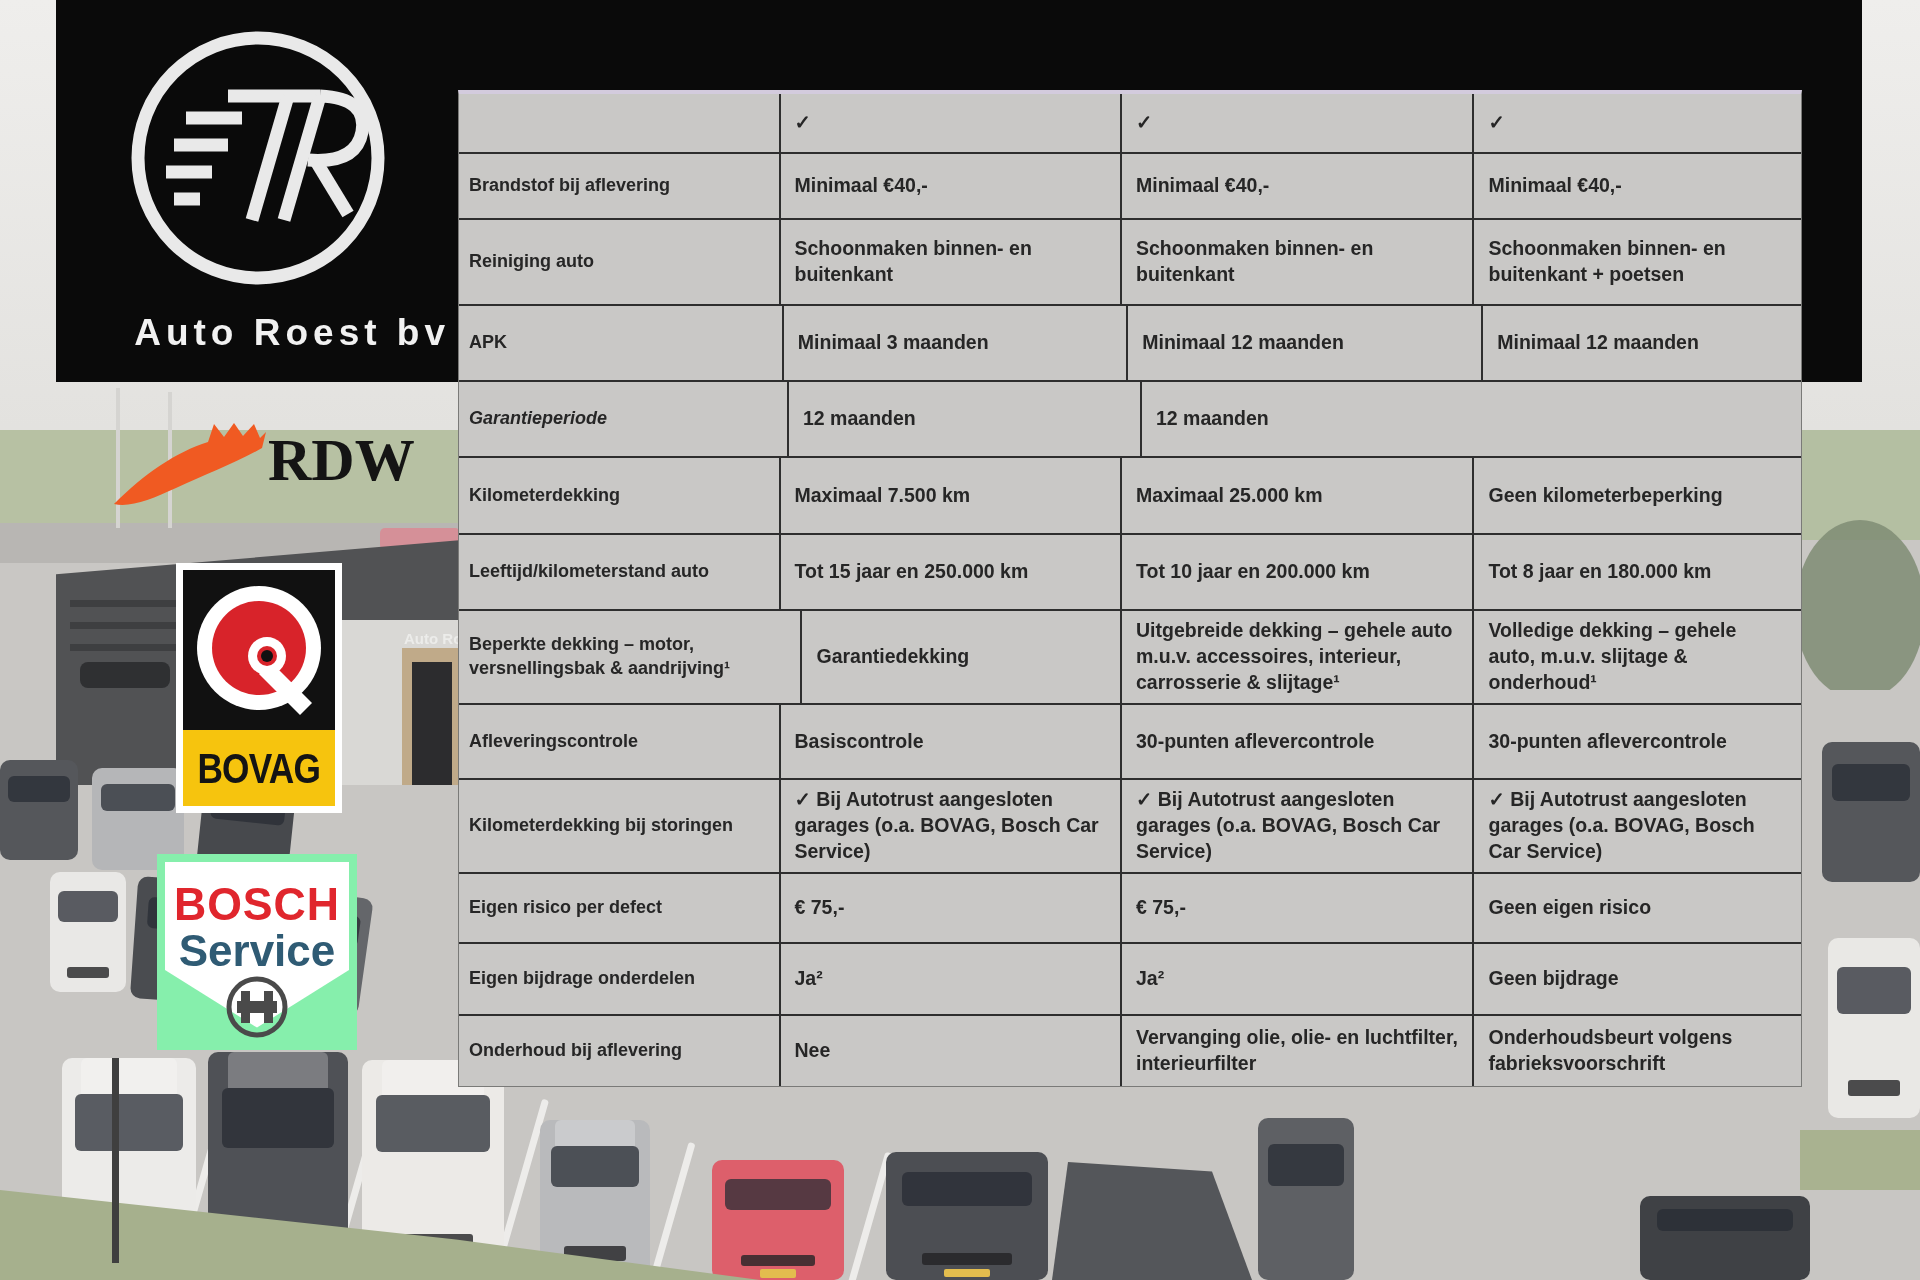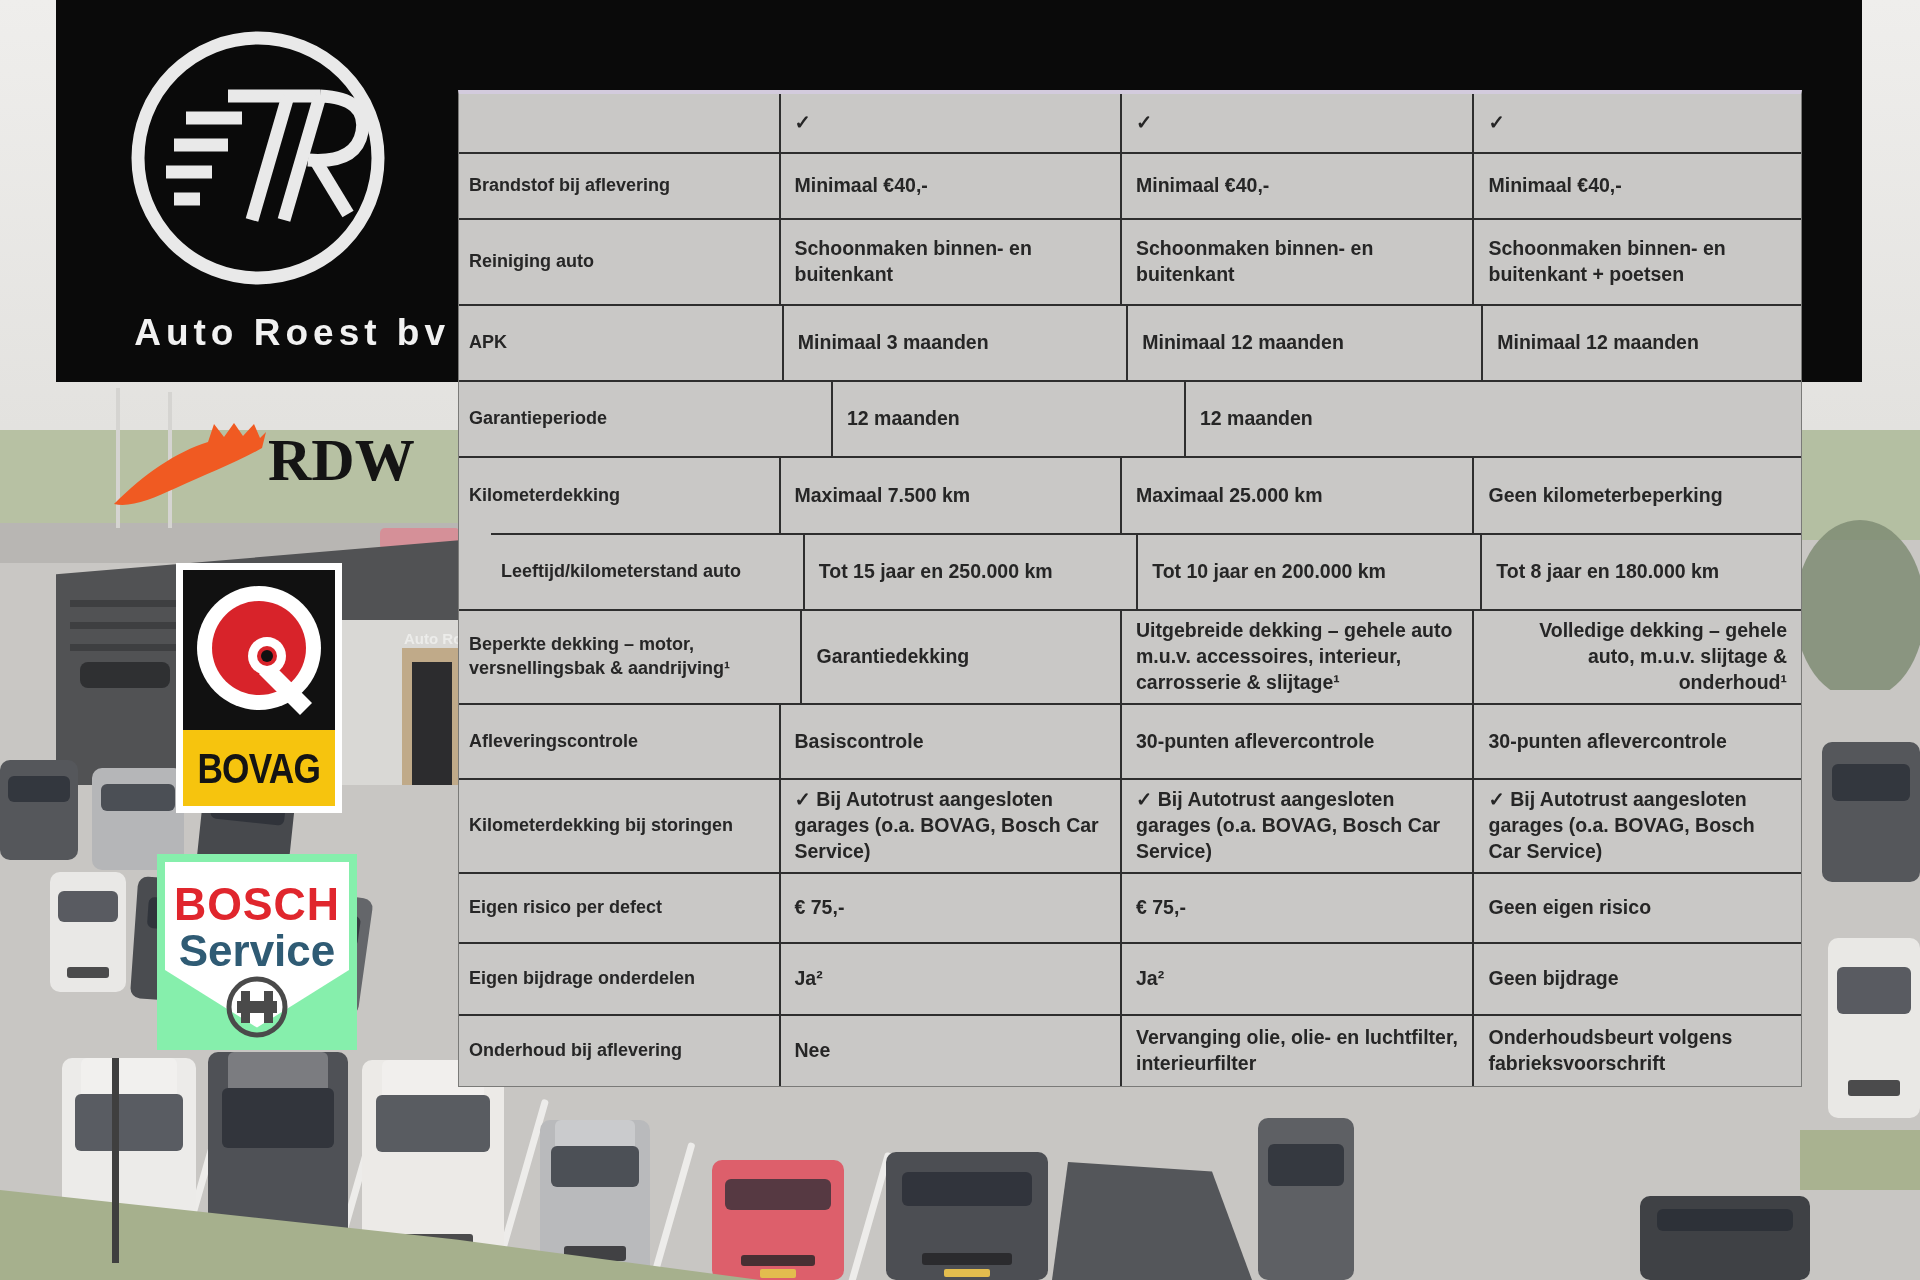--- a/index.html
+++ b/index.html
@@ -250,41 +250,41 @@
       <div class="tcell" style="width: 353px;">Schoonmaken binnen- en buitenkant</div>
       <div class="tcell" style="width: 329px;">Schoonmaken binnen- en buitenkant + poetsen</div>
     </div>
     <div class="trow" style="min-height: 76px; gap: 12px;">
       <div class="tcell" style="width: 320px;">APK</div>
       <div class="tcell" style="width: 342px;">Minimaal 3 maanden</div>
       <div class="tcell" style="width: 353px;">Minimaal 12 maanden</div>
       <div class="tcell" style="width: 329px;">Minimaal 12 maanden</div>
     </div>
     <div class="trow" style="min-height: 76px;">
-      <div class="tcell" style="width: 372px;">Garantieperiode</div>
+      <div class="tcell" style="width: 328px; font-style: italic;">Garantieperiode</div>
       <div class="tcell" style="width: 353px;">12 maanden</div>
       <div class="tcell" style="width: 329px;">12 maanden</div>
     </div>
     <div class="trow" style="min-height: 77px;">
       <div class="tcell" style="width: 320px;">Kilometerdekking</div>
       <div class="tcell" style="width: 342px;">Maximaal 7.500 km</div>
       <div class="tcell" style="width: 353px;">Maximaal 25.000 km</div>
       <div class="tcell" style="width: 329px;">Geen kilometerbeperking</div>
     </div>
-    <div class="trow" style="min-height: 76px; margin-left: 32px;">
+    <div class="trow" style="min-height: 76px;">
       <div class="tcell" style="width: 320px;">Leeftijd/kilometerstand auto</div>
       <div class="tcell" style="width: 342px;">Tot 15 jaar en 250.000 km</div>
       <div class="tcell" style="width: 353px;">Tot 10 jaar en 200.000 km</div>
       <div class="tcell" style="width: 329px;">Tot 8 jaar en 180.000 km</div>
     </div>
     <div class="trow" style="min-height: 94px;">
       <div class="tcell" style="width: 342px;">Beperkte dekking – motor, versnellingsbak &amp; aandrijving¹</div>
       <div class="tcell" style="width: 320px;">Garantiedekking</div>
       <div class="tcell" style="width: 353px;">Uitgebreide dekking – gehele auto m.u.v. accessoires, interieur, carrosserie &amp; slijtage¹</div>
-      <div class="tcell" style="width: 329px; text-align: right;">Volledige dekking – gehele auto, m.u.v. slijtage &amp; onderhoud¹</div>
+      <div class="tcell" style="width: 329px;">Volledige dekking – gehele auto, m.u.v. slijtage &amp; onderhoud¹</div>
     </div>
     <div class="trow" style="min-height: 75px;">
       <div class="tcell" style="width: 320px;">Afleveringscontrole</div>
       <div class="tcell" style="width: 342px;">Basiscontrole</div>
       <div class="tcell" style="width: 353px;">30-punten aflevercontrole</div>
       <div class="tcell" style="width: 329px;">30-punten aflevercontrole</div>
     </div>
     <div class="trow" style="min-height: 94px;">
       <div class="tcell" style="width: 320px;">Kilometerdekking bij storingen</div>
       <div class="tcell" style="width: 342px;">✓ Bij Autotrust aangesloten garages (o.a. BOVAG, Bosch Car Service)</div>

